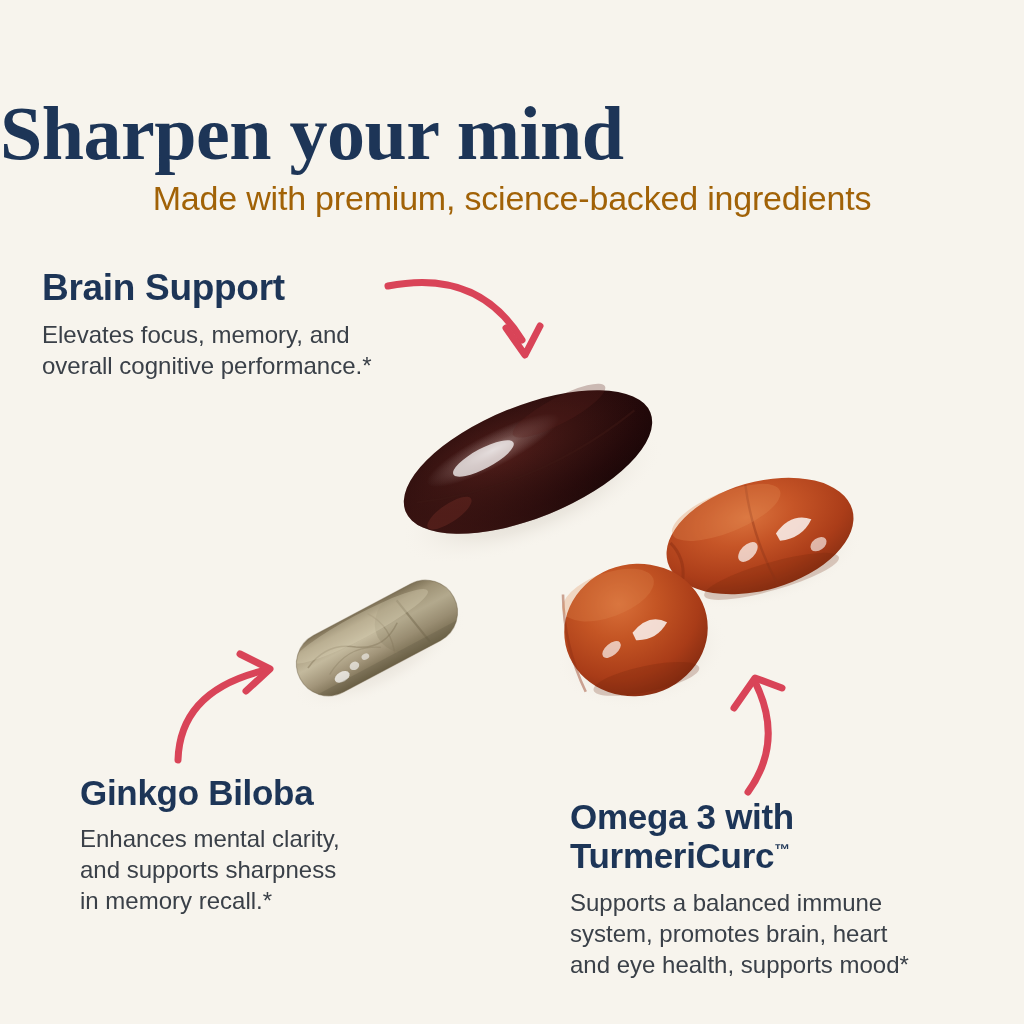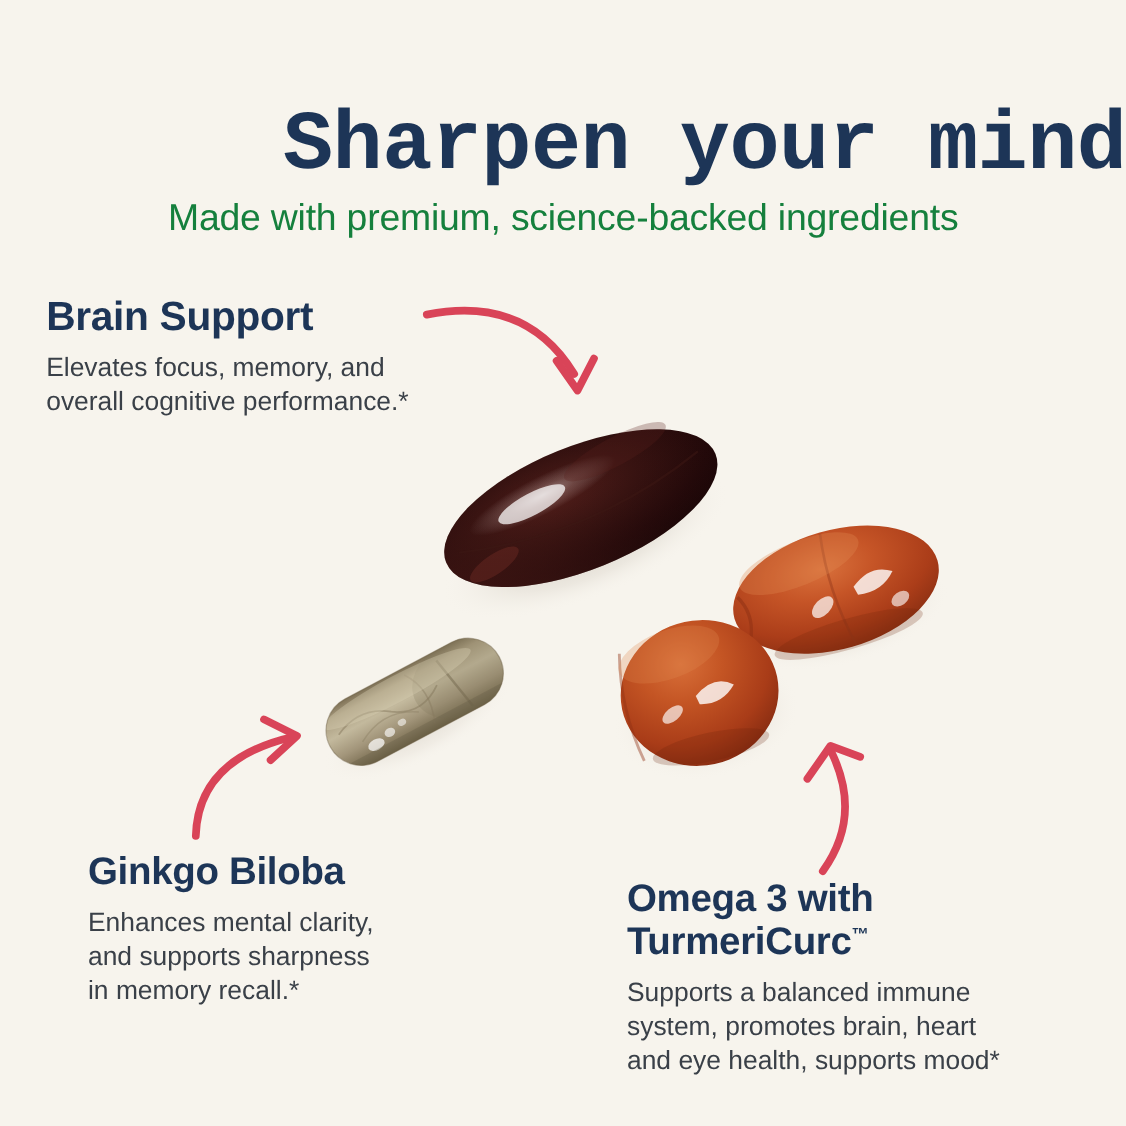--- a/index.html
+++ b/index.html
@@ -16,38 +16,38 @@
     overflow: hidden;
     font-family: "Liberation Sans", sans-serif;
     -webkit-font-smoothing: antialiased;
   }
 
   
   #headline {
     position: absolute;
     left: 0; top: 44px;
     width: 1024px;
-    text-align: right;
-    font-family: Liberation Mono, monospace;
+    text-align: left;
+    font-family: Liberation Serif, serif;
     font-weight: 700;
     font-size: 76px;
     line-height: 1.02;
     letter-spacing: -0.5px;
     color: #1d3557;
     white-space: nowrap;
   }
   #subheadline {
     position: absolute;
     left: 0; top: 152px;
     width: 1024px;
     text-align: center;
     font-size: 34px;
     line-height: 1.1;
     font-weight: 400;
-    color: #15803d;
+    color: #a16207;
     letter-spacing: -0.2px;
     white-space: nowrap;
   }
 
   
   .callout { position: absolute; }
   .callout-title {
     font-weight: 700;
     color: #1d3557;
     letter-spacing: -0.3px;

